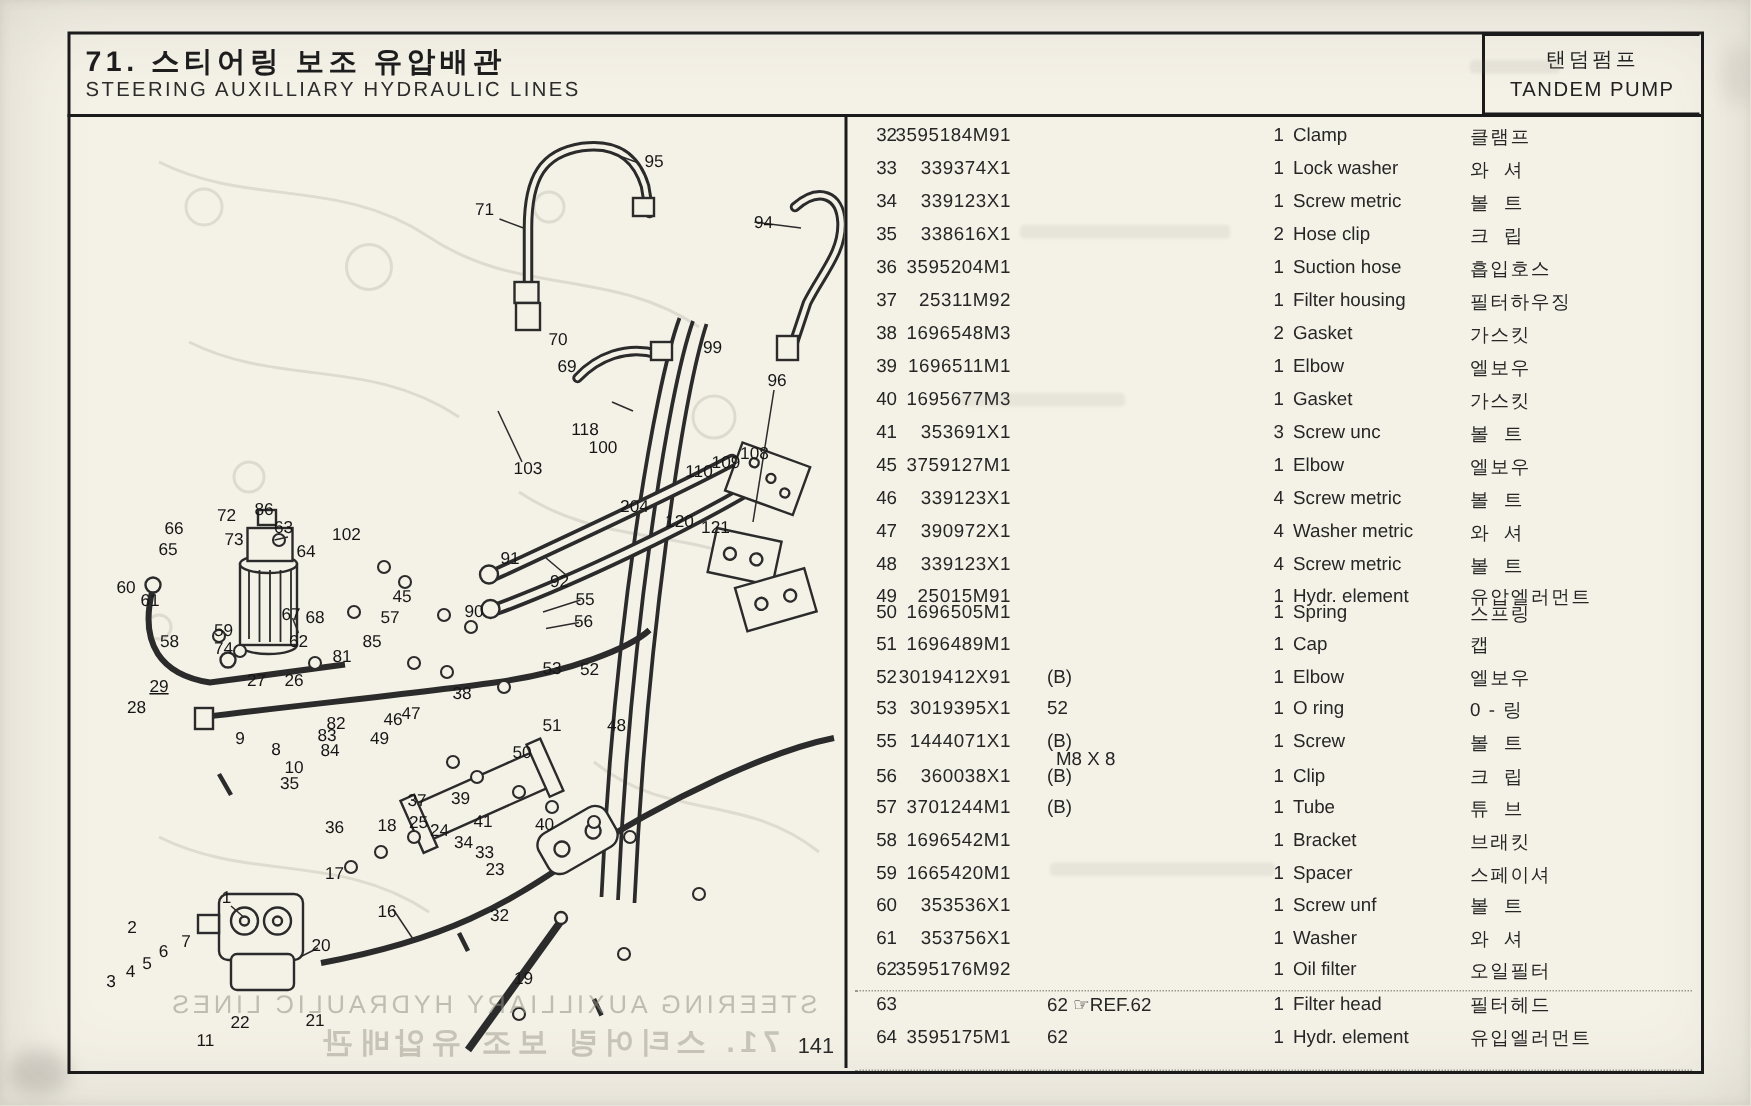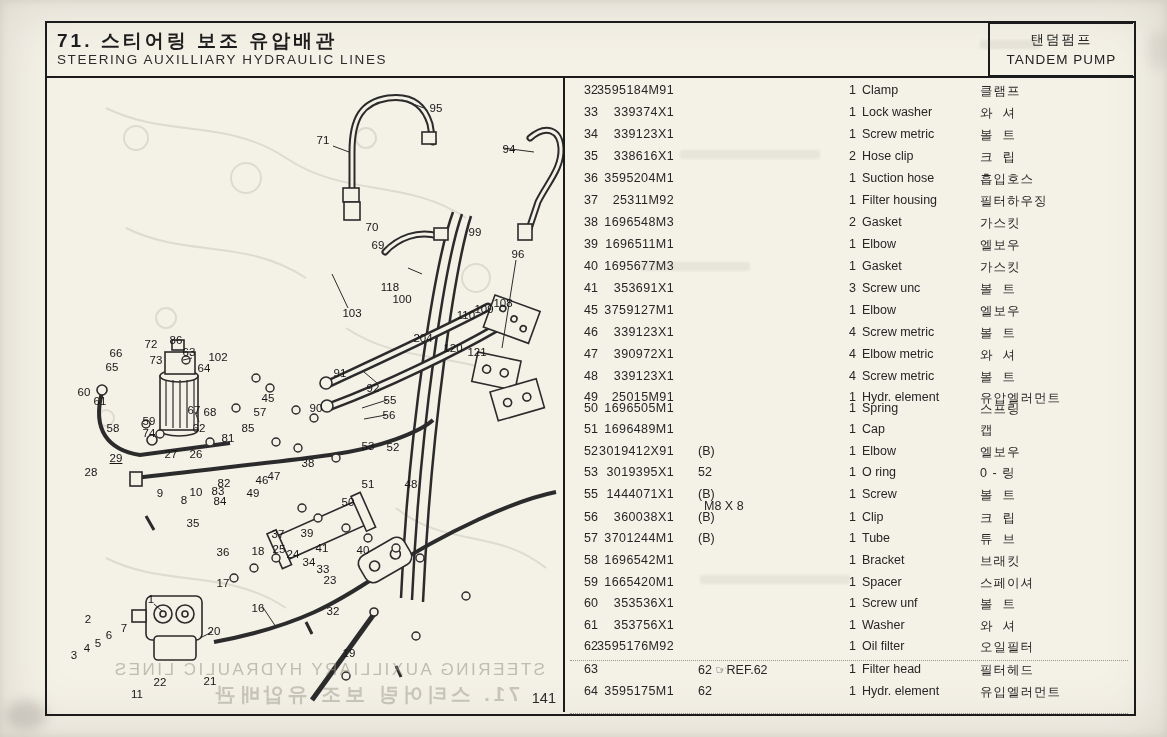--- a/index.html
+++ b/index.html
@@ -214,21 +214,21 @@
     <div class="callout" style="left: 352px; top: 313px;">103</div>
     <div class="callout" style="left: 503px; top: 303px;">108</div>
     <div class="callout" style="left: 484px; top: 309px;">109</div>
     <div class="callout" style="left: 466px; top: 315px;">110</div>
     <div class="callout" style="left: 423px; top: 338px;">204</div>
     <div class="callout" style="left: 453px; top: 348px;">120</div>
     <div class="callout" style="left: 477px; top: 352px;">121</div>
     <div class="callout" style="left: 176px; top: 340px;">86</div>
     <div class="callout" style="left: 151px; top: 344px;">72</div>
     <div class="callout" style="left: 189px; top: 352px;">63</div>
-    <div class="callout" style="left: 218px; top: 357px;">102</div>
+    <div class="callout" style="left: 231px; top: 357px;">102</div>
     <div class="callout" style="left: 156px; top: 360px;">73</div>
     <div class="callout" style="left: 116px; top: 353px;">66</div>
     <div class="callout" style="left: 112px; top: 367px;">65</div>
     <div class="callout" style="left: 204px; top: 368px;">64</div>
     <div class="callout" style="left: 84px; top: 392px;">60</div>
     <div class="callout" style="left: 100px; top: 401px;">61</div>
     <div class="callout" style="left: 268px; top: 398px;">45</div>
     <div class="callout" style="left: 194px; top: 410px;">67</div>
     <div class="callout" style="left: 210px; top: 412px;">68</div>
     <div class="callout" style="left: 260px; top: 412px;">57</div>
@@ -236,39 +236,39 @@
     <div class="callout" style="left: 323px; top: 373px; padding-left: 34px;">91</div>
     <div class="callout" style="left: 373px; top: 388px;">92</div>
     <div class="callout" style="left: 149px; top: 421px;">59</div>
     <div class="callout" style="left: 113px; top: 428px;">58</div>
     <div class="callout" style="left: 149px; top: 433px;">74</div>
     <div class="callout" style="left: 199px; top: 428px;">62</div>
     <div class="callout" style="left: 248px; top: 428px;">85</div>
     <div class="callout" style="left: 390px; top: 400px;">55</div>
     <div class="callout" style="left: 389px; top: 415px;">56</div>
     <div class="callout" style="left: 228px; top: 438px;">81</div>
-    <div class="callout" style="left: 116px; top: 458px; text-decoration: underline;">29</div>
+    <div class="callout" style="left: 106px; top: 458px; text-decoration: underline;">29</div>
     <div class="callout" style="left: 171px; top: 454px;">27</div>
     <div class="callout" style="left: 196px; top: 454px;">26</div>
     <div class="callout" style="left: 91px; top: 472px;">28</div>
     <div class="callout" style="left: 368px; top: 446px;">53</div>
     <div class="callout" style="left: 393px; top: 447px;">52</div>
     <div class="callout" style="left: 308px; top: 463px;">38</div>
     <div class="callout" style="left: 274px; top: 476px;">47</div>
     <div class="callout" style="left: 262px; top: 480px;">46</div>
     <div class="callout" style="left: 224px; top: 483px;">82</div>
     <div class="callout" style="left: 160px; top: 493px;">9</div>
     <div class="callout" style="left: 218px; top: 491px;">83</div>
     <div class="callout" style="left: 253px; top: 493px;">49</div>
     <div class="callout" style="left: 184px; top: 500px;">8</div>
     <div class="callout" style="left: 220px; top: 501px;">84</div>
     <div class="callout" style="left: 368px; top: 484px;">51</div>
     <div class="callout" style="left: 411px; top: 484px;">48</div>
     <div class="callout" style="left: 348px; top: 502px;">50</div>
-    <div class="callout" style="left: 196px; top: 492px;">10</div>
+    <div class="callout" style="left: 196px; top: 512px;">10</div>
     <div class="callout" style="left: 193px; top: 523px;">35</div>
     <div class="callout" style="left: 278px; top: 534px;">37</div>
     <div class="callout" style="left: 307px; top: 533px;">39</div>
     <div class="callout" style="left: 223px; top: 552px;">36</div>
     <div class="callout" style="left: 258px; top: 551px;">18</div>
     <div class="callout" style="left: 279px; top: 549px;">25</div>
     <div class="callout" style="left: 293px; top: 554px;">24</div>
     <div class="callout" style="left: 309px; top: 562px;">34</div>
     <div class="callout" style="left: 323px; top: 569px;">33</div>
     <div class="callout" style="left: 322px; top: 548px;">41</div>
@@ -404,21 +404,21 @@
     <span class="c-qty">4</span>
     <span class="c-desc">Screw metric</span>
     <span class="c-kr">볼  트</span>
   </div>
     <div class="trow" style="top: 347px;">
     <span class="c-ref">47</span>
     <span class="c-part">390972X1</span>
     <span class="c-note"></span>
     <span class="c-sub"></span>
     <span class="c-qty">4</span>
-    <span class="c-desc">Elbow metric</span>
+    <span class="c-desc">Washer metric</span>
     <span class="c-kr">와  셔</span>
   </div>
     <div class="trow" style="top: 369px;">
     <span class="c-ref">48</span>
     <span class="c-part">339123X1</span>
     <span class="c-note"></span>
     <span class="c-sub"></span>
     <span class="c-qty">4</span>
     <span class="c-desc">Screw metric</span>
     <span class="c-kr">볼  트</span>

